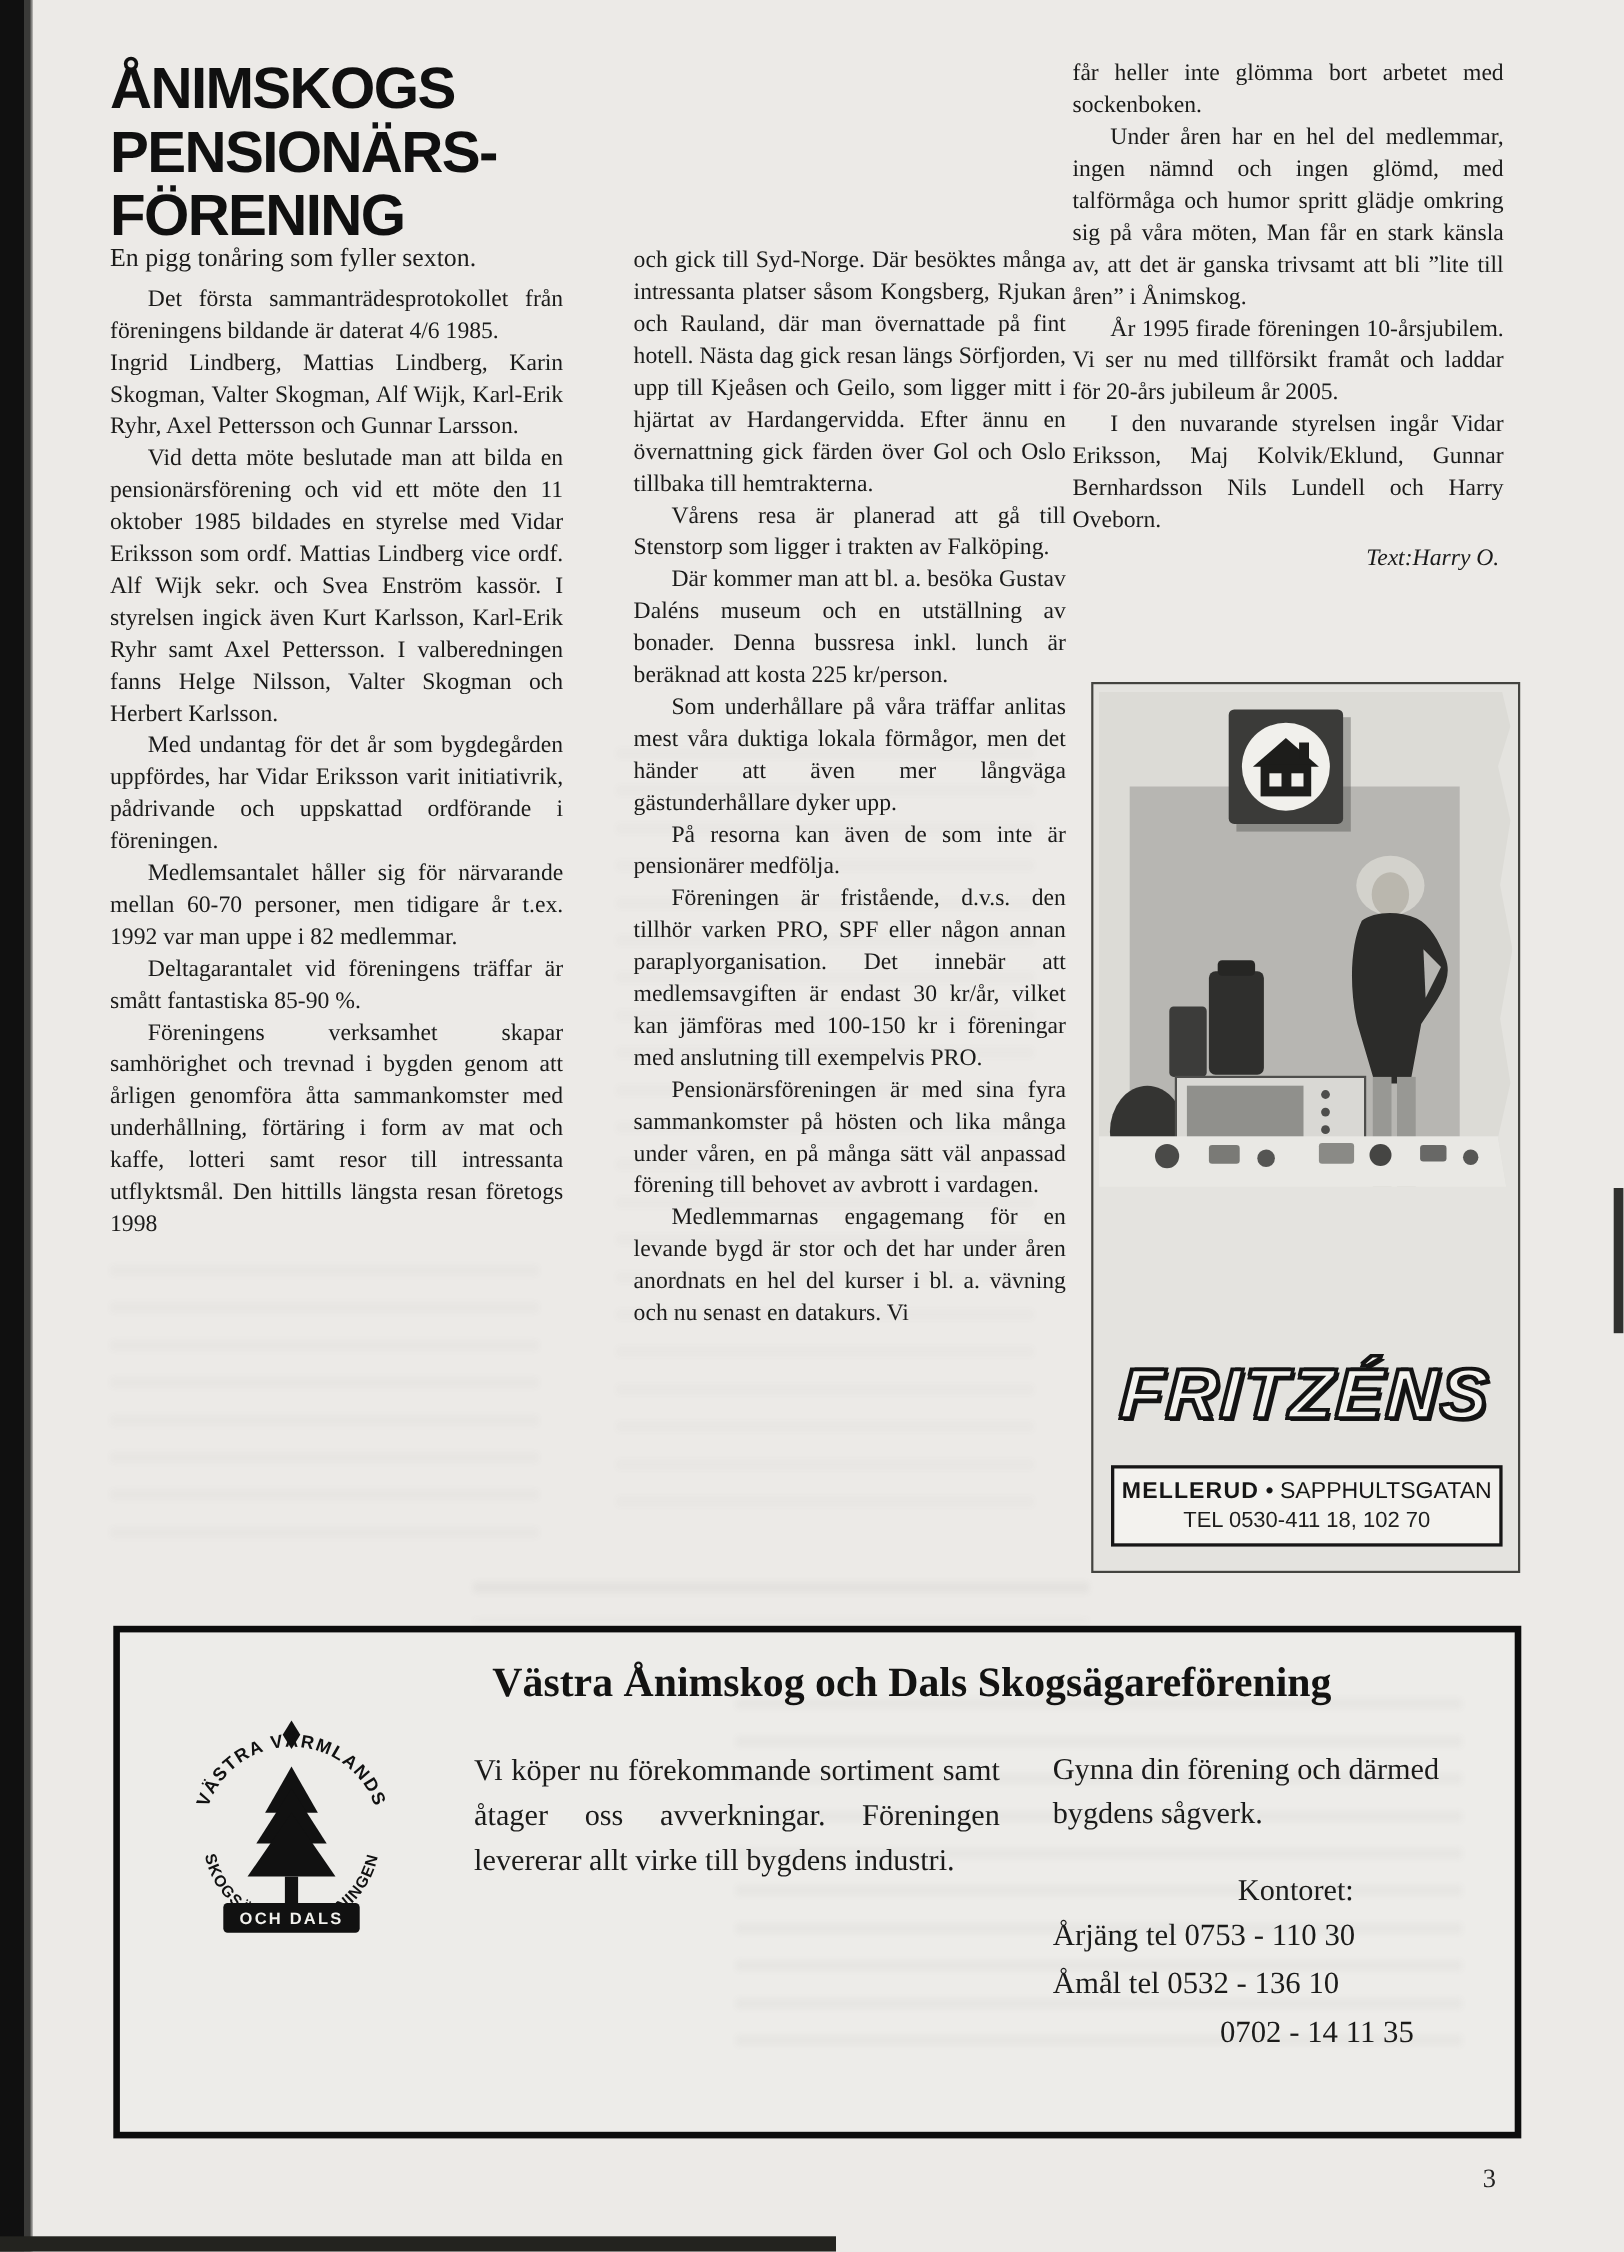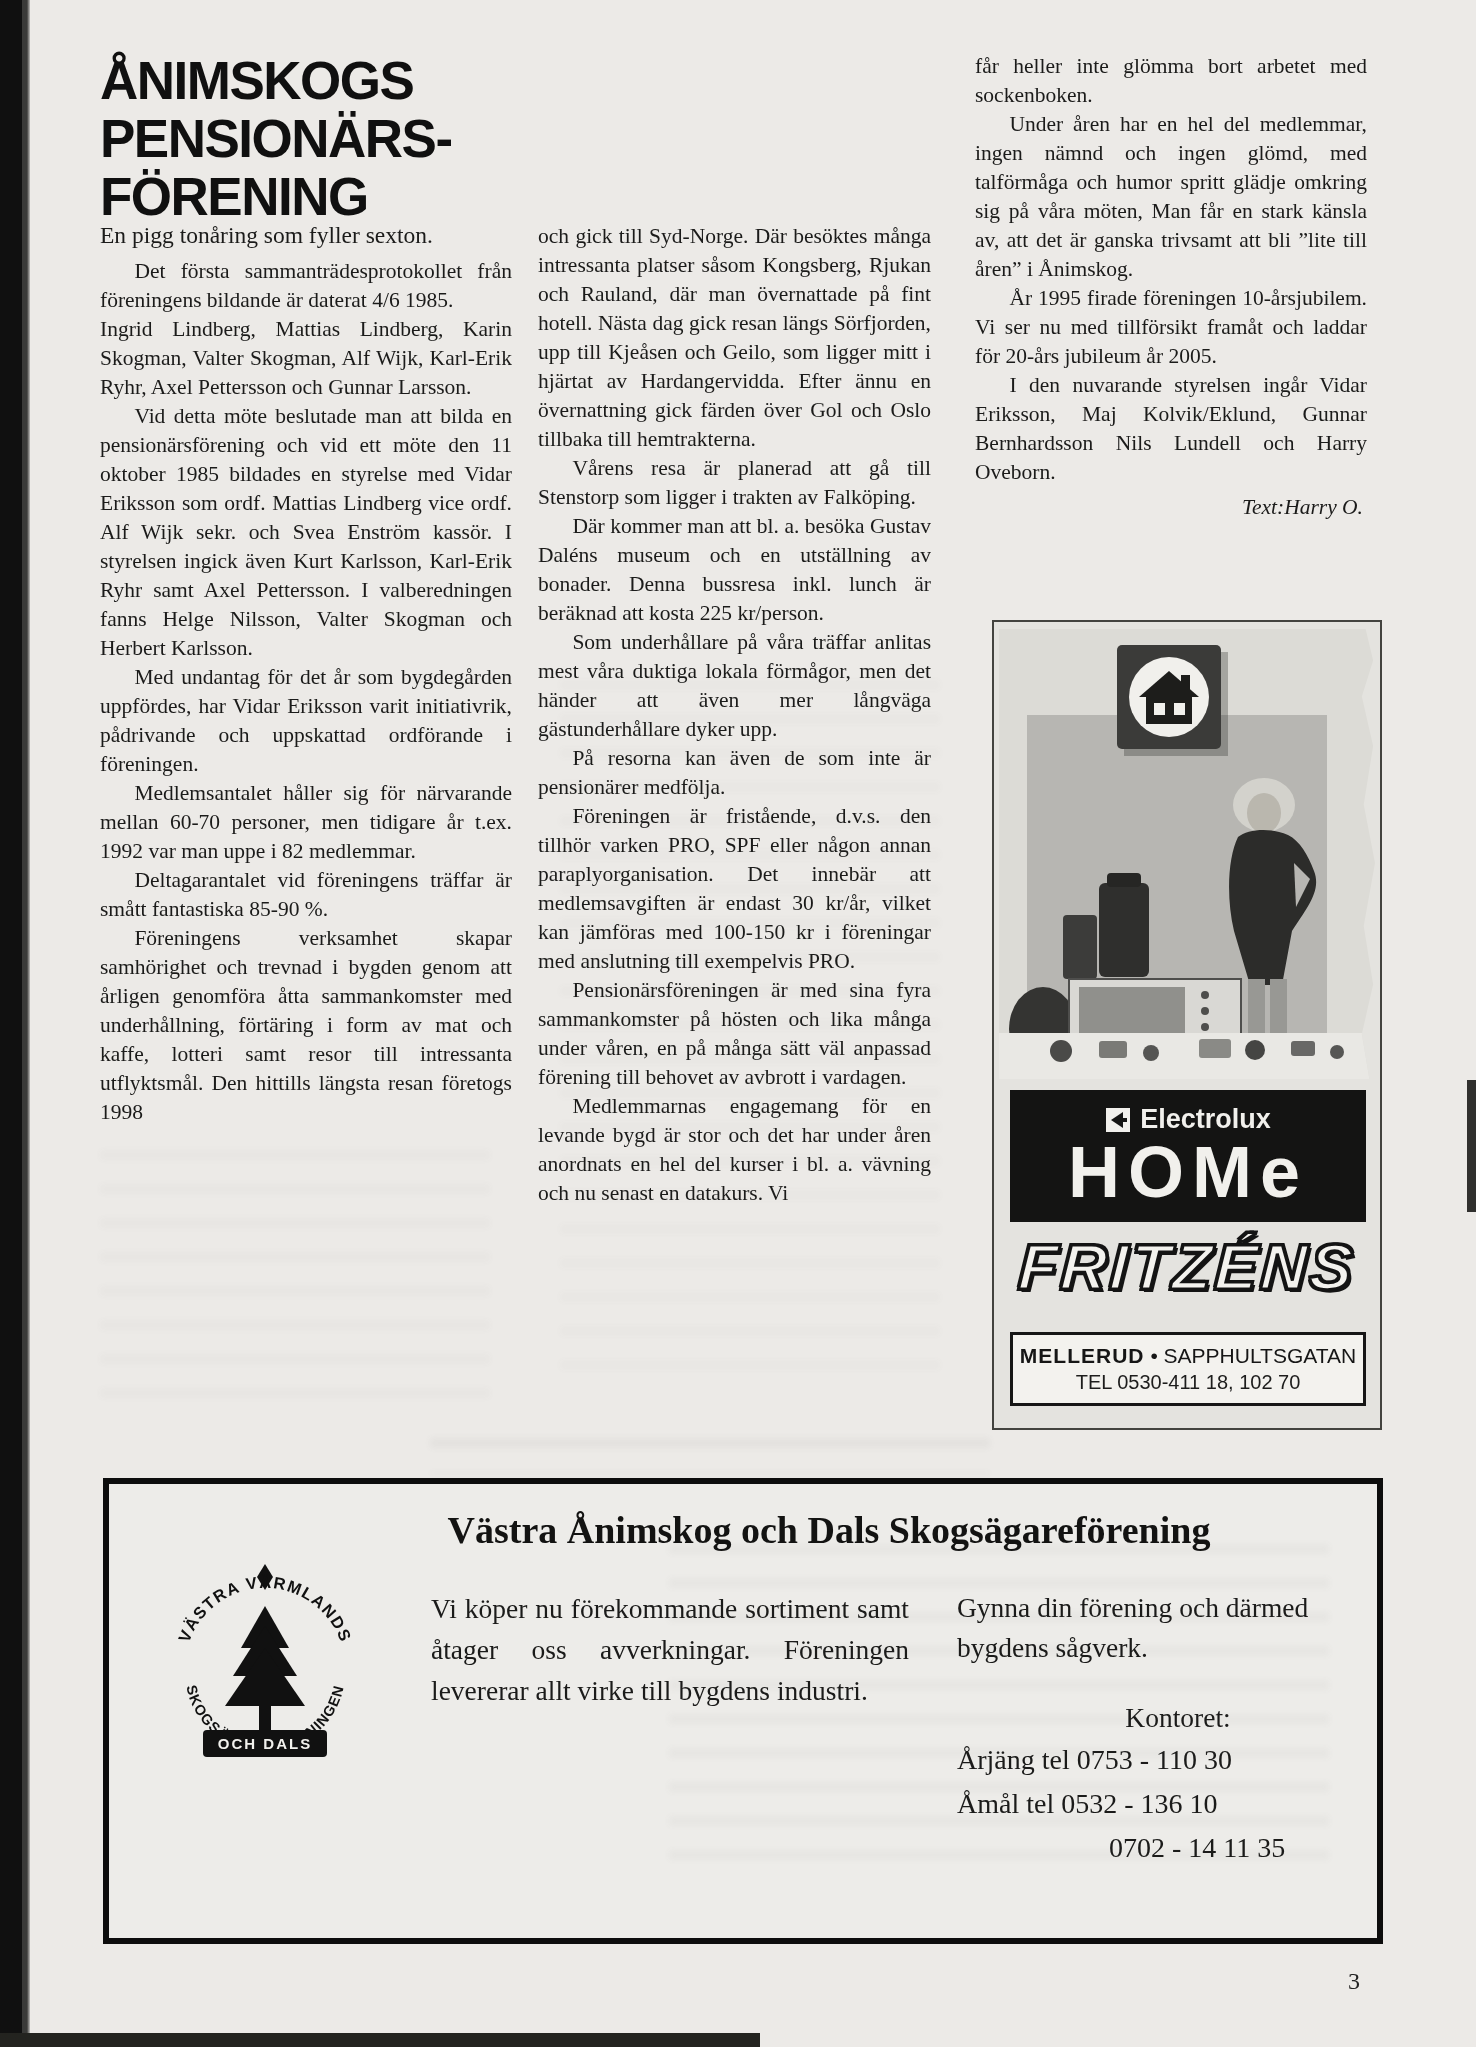--- a/index.html
+++ b/index.html
@@ -19,21 +19,21 @@
 
   
   .headline{position:absolute;left:100px;top:52px;width:660px;
     font-family:"Liberation Sans", sans-serif;font-weight:700;
     font-size:53px;line-height:58px;letter-spacing:-1.5px;color:#101010;}
   
   .col{position:absolute;font-size:21.5px;line-height:29px;text-align:justify;}
   .col p{margin:0;}
   .col p.indent{text-indent:1.6em;}
   .col1{left:100px;top:220px;width:412px;}
-  .col2{left:538px;top:222px;width:393px;}
+  .col2{left:576px;top:222px;width:393px;}
   .col3{left:975px;top:52px;width:392px;}
   .lead{font-weight:400;font-size:23.5px;line-height:31px;margin-bottom:6px !important;text-align:left;}
   .byline{font-style:italic;text-align:right;padding-right:4px;margin-top:6px !important;}
 
   
   .ad-frame{position:absolute;left:992px;top:620px;width:390px;height:810px;
     background:#e4e3df;border:2px solid #43433f;box-sizing:border-box;}
   .ad-photo{position:absolute;left:5px;top:7px;width:376px;height:450px;background:#dcdbd6;
     clip-path:polygon(0 0,97.5% 0,99.5% 7%,96.5% 15%,99.5% 26%,97% 39%,100% 52%,97% 66%,99.5% 79%,96.5% 90%,98.5% 100%,0 100%);}
   .ad-banner{position:absolute;left:16px;top:468px;width:356px;height:132px;background:#141413;text-align:center;}
@@ -158,31 +158,20 @@
         <rect x="100" y="412" width="28" height="17" rx="3" fill="#7a7a76"></rect>
         <circle cx="152" cy="424" r="8" fill="#555553"></circle>
         <rect x="200" y="410" width="32" height="19" rx="3" fill="#8a8a86"></rect>
         <circle cx="256" cy="421" r="10" fill="#454543"></circle>
         <rect x="292" y="412" width="24" height="15" rx="3" fill="#686866"></rect>
         <circle cx="338" cy="423" r="7" fill="#565654"></circle>
       </g>
     </svg>
   </div>
 
-  <div class="ad-banner">
-    <div class="electro-line">
-      <svg width="26" height="26" viewBox="0 0 26 26">
-        <rect x="1" y="1" width="24" height="24" fill="#f1f0ec"></rect>
-        <polygon points="18,5 6,13 18,21" fill="#141413"></polygon>
-        <rect x="15" y="11" width="7" height="4" fill="#141413"></rect>
-      </svg>
-      <span class="brand">Electrolux</span>
-    </div>
-    <div class="home-text">HOMe</div>
-  </div>
 
   <div class="fritzens">FRITZÉNS</div>
 
   <div class="address-box">
     <div class="address-line1">
       <span class="city">MELLERUD</span>
       <span>•</span>
       <span>SAPPHULTSGATAN</span>
     </div>
     <div class="address-line2">TEL 0530-411 18, 102 70</div>

